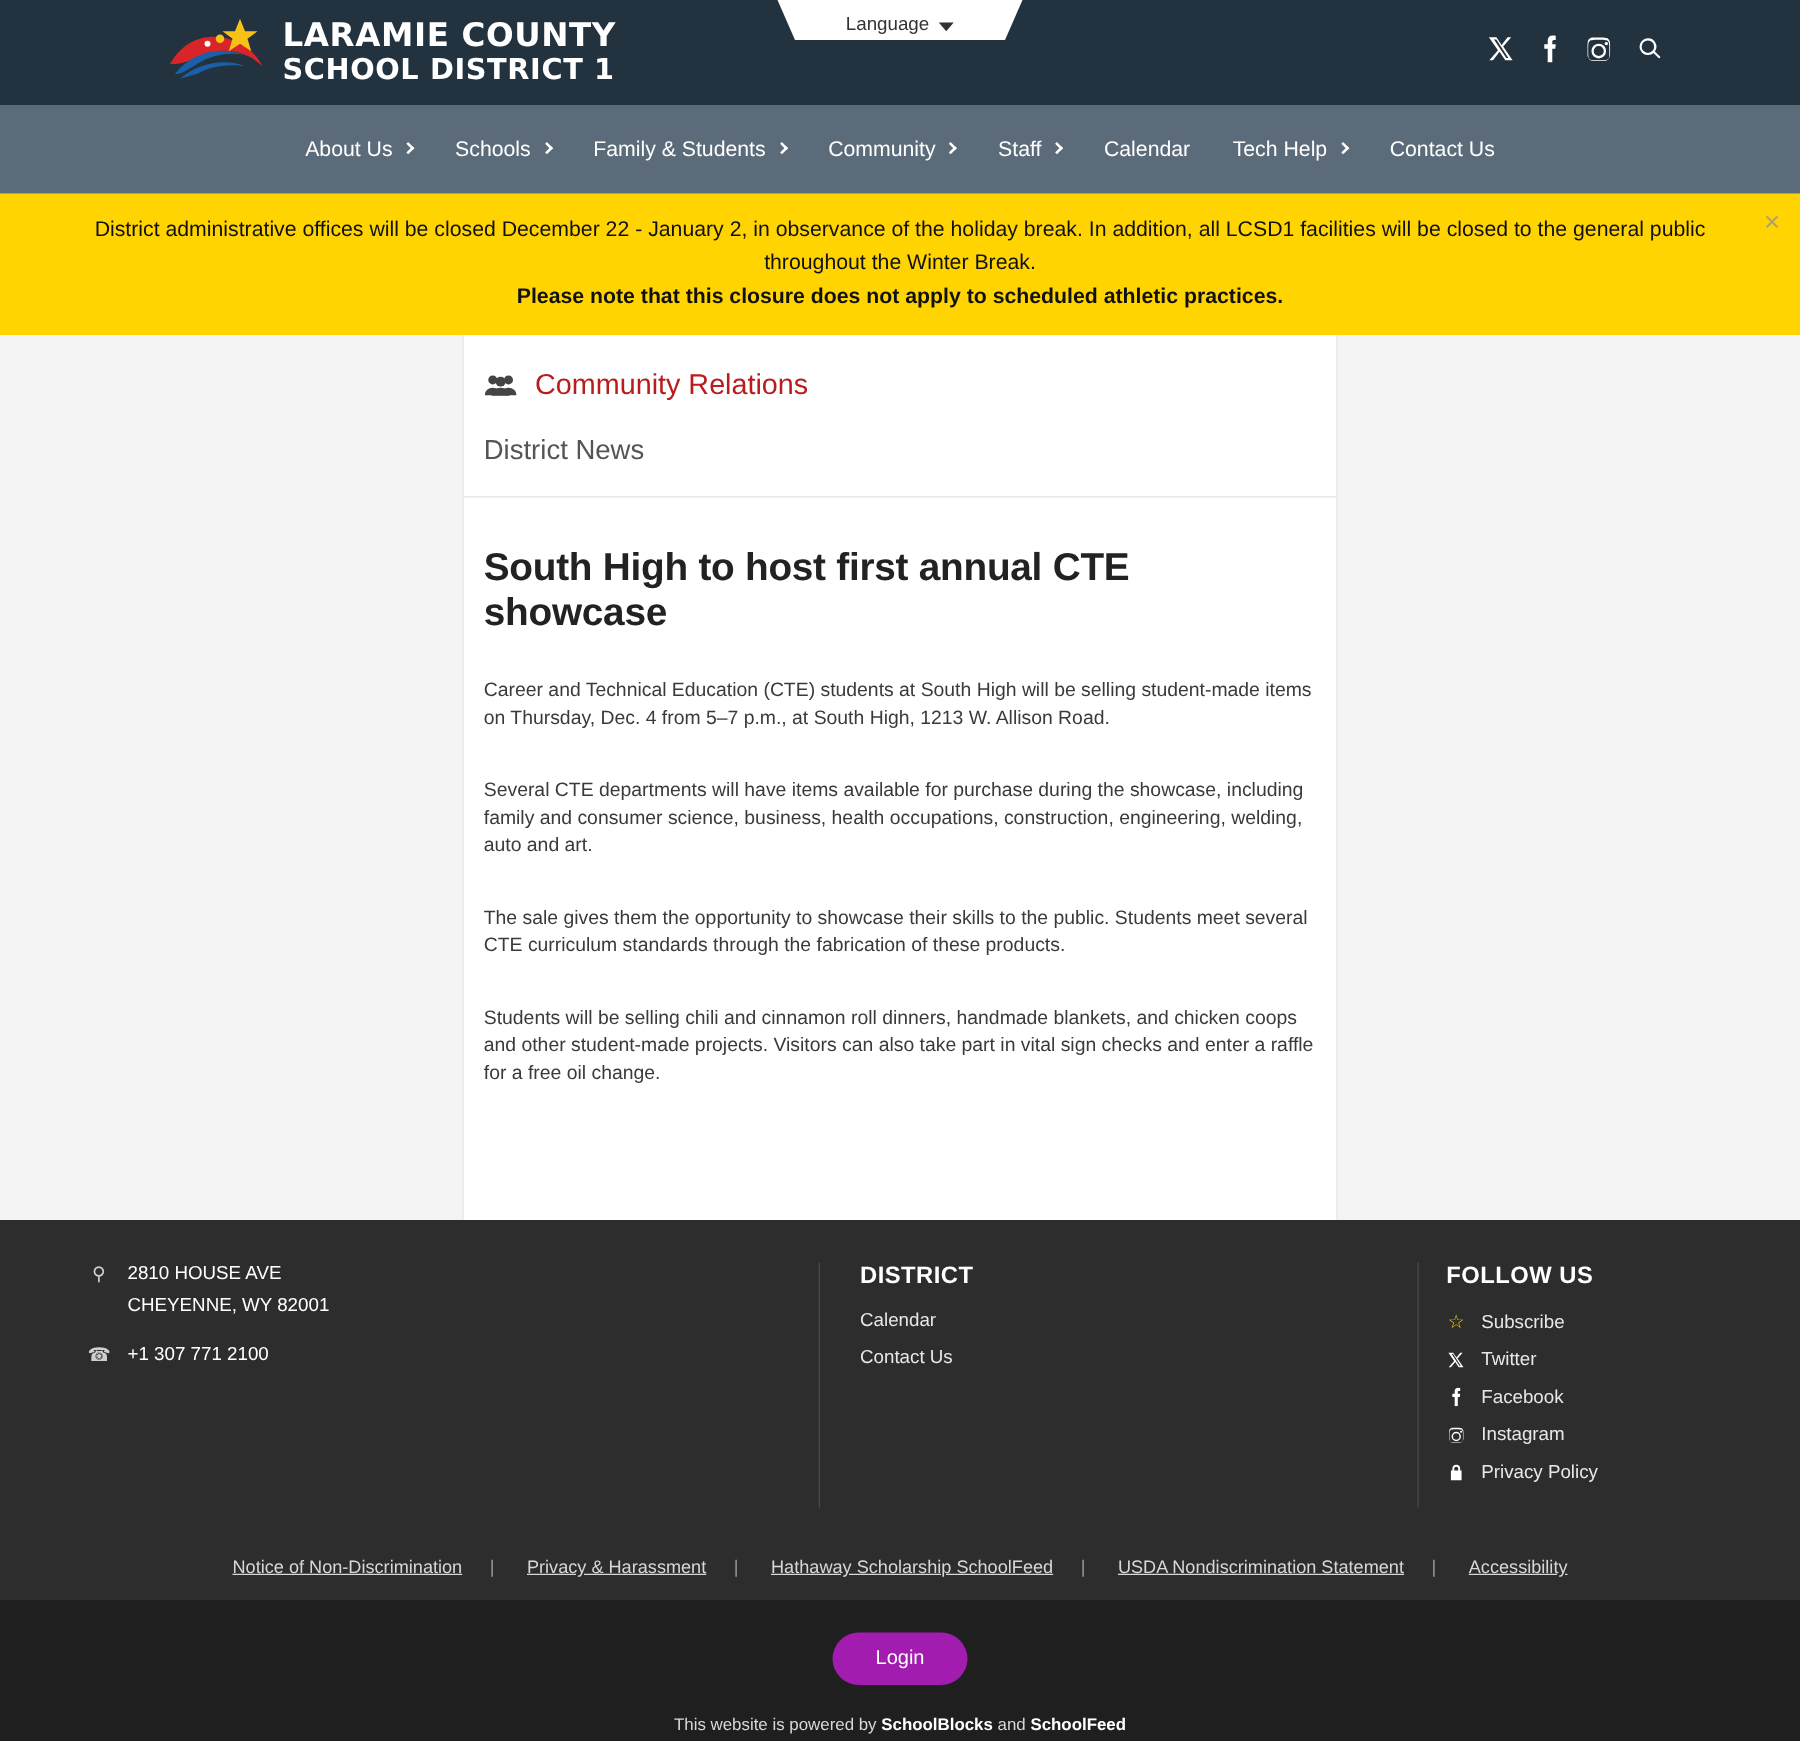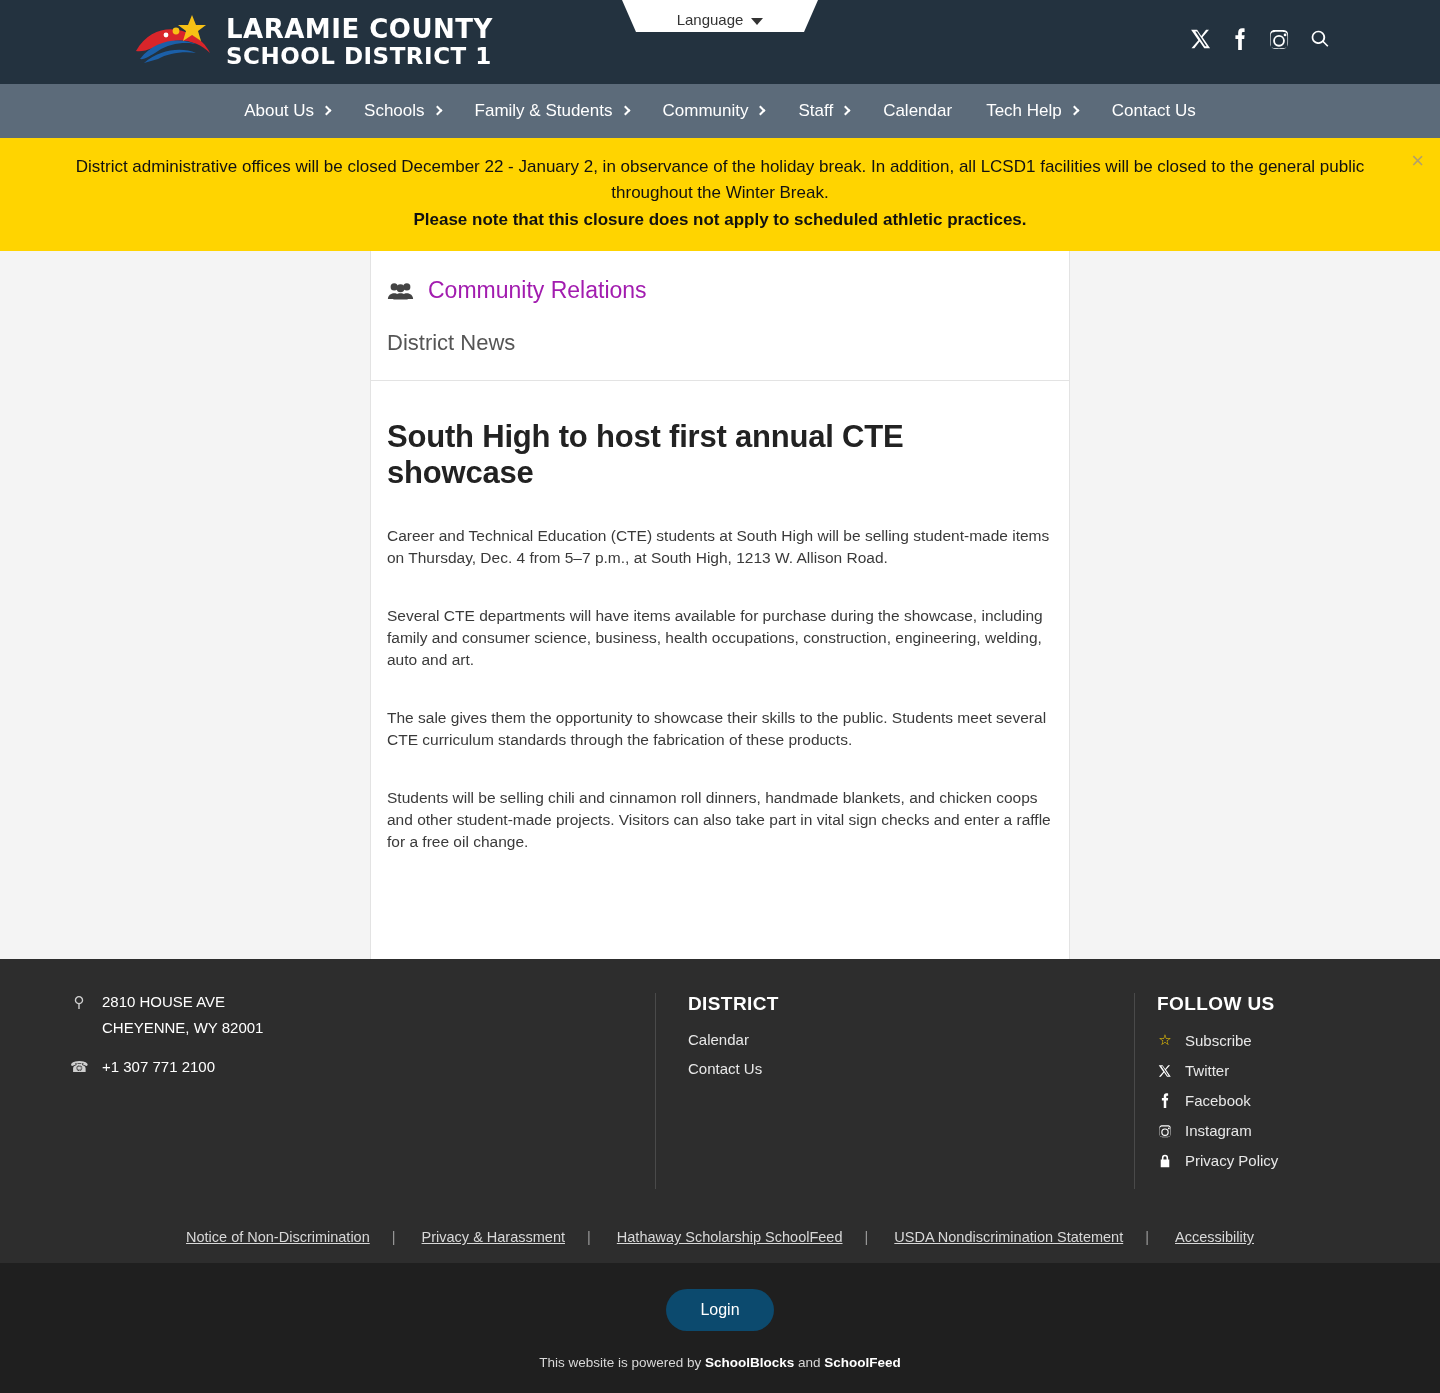--- a/index.html
+++ b/index.html
@@ -70,21 +70,21 @@
     right: 110px;
     top: 28px;
     display: flex;
     align-items: center;
     gap: 20px;
   }
   .header-social svg { display: block; fill: #fff; }
 
   
   .nav {
-    height: 54px;
+    height: 71px;
     background: #5c6b7a;
     display: flex;
     align-items: center;
     justify-content: center;
     gap: 0;
   }
   .nav-item {
     color: #fff;
     font-size: 17px;
     padding: 0 17px;
@@ -139,21 +139,21 @@
   }
   .block-head {
     padding: 26px 16px 0 16px;
     border-bottom: 1px solid #e3e3e3;
   }
   .block-title {
     display: flex;
     align-items: center;
     gap: 14px;
     font-size: 23px;
-    color: #a21caf;
+    color: #b91c1c;
     font-weight: 400;
   }
   .block-title svg { fill: #444; display: block; }
   .block-sub {
     font-size: 22px;
     color: #555;
     font-weight: 400;
     padding: 26px 0 24px 0;
   }
   .article { padding: 38px 16px 0 16px; }
@@ -251,21 +251,21 @@
     cursor: pointer;
   }
   .legal .sep { color: #9a9a9a; }
 
   .footer-bottom {
     background: #1f1f1f;
     padding: 26px 0 36px;
     text-align: center;
   }
   .login-btn {
-    background: #0c4a6e;
+    background: #a21caf;
     color: #fff;
     border: none;
     border-radius: 22px;
     font-size: 16px;
     padding: 12px 34px;
     cursor: pointer;
     font-family: "Liberation Sans", sans-serif;
     text-align: right;
   }
   .powered {

